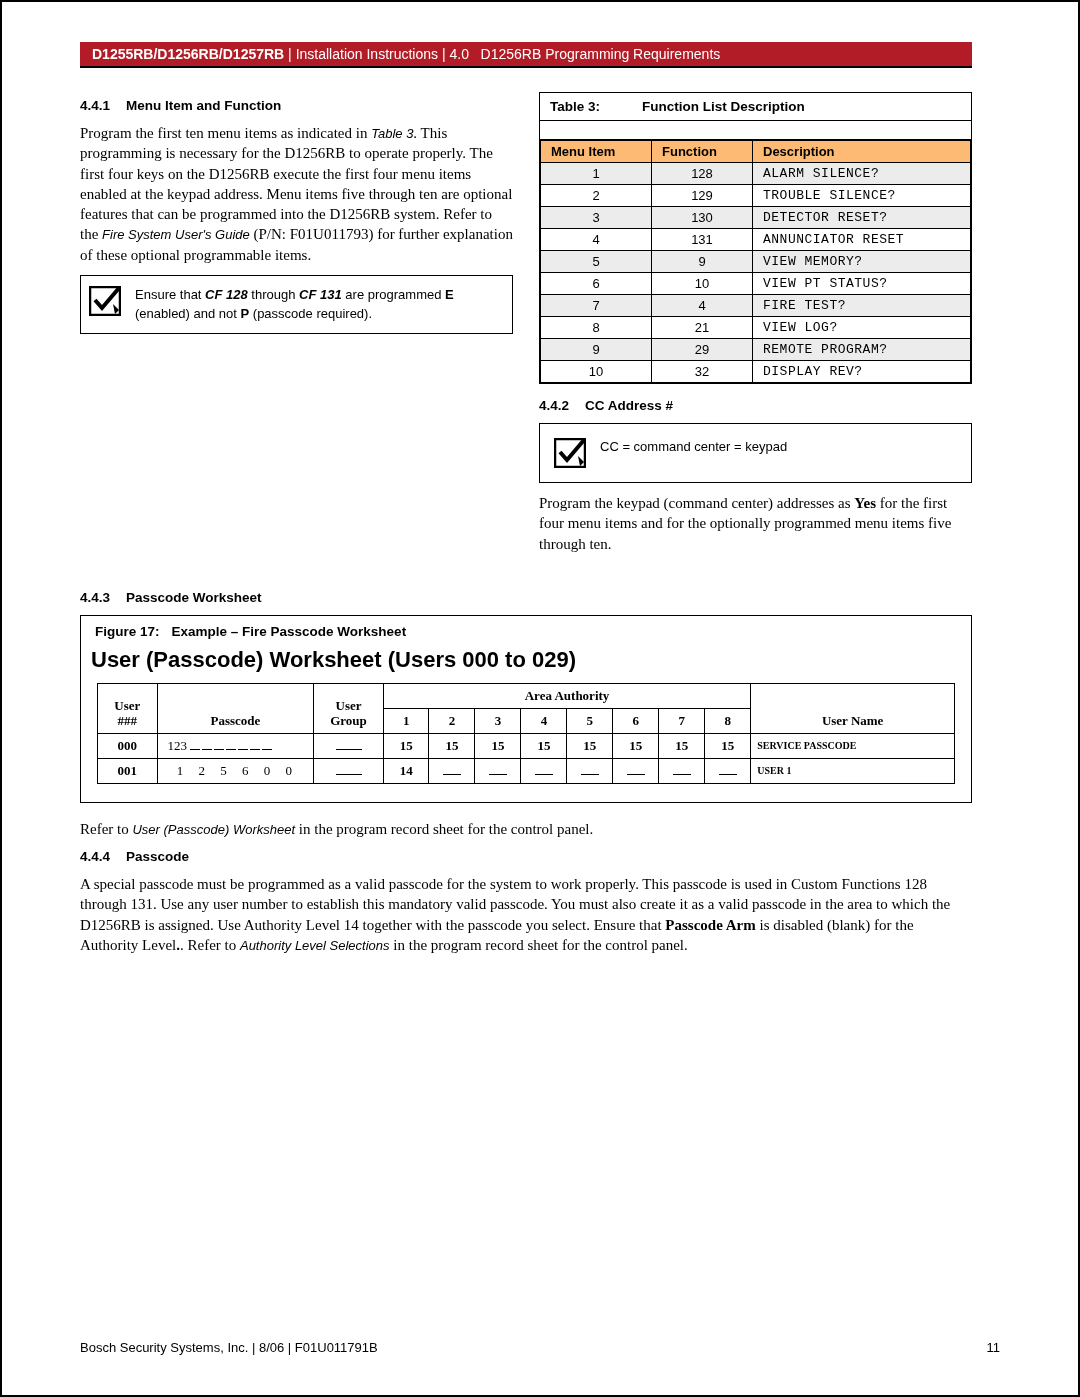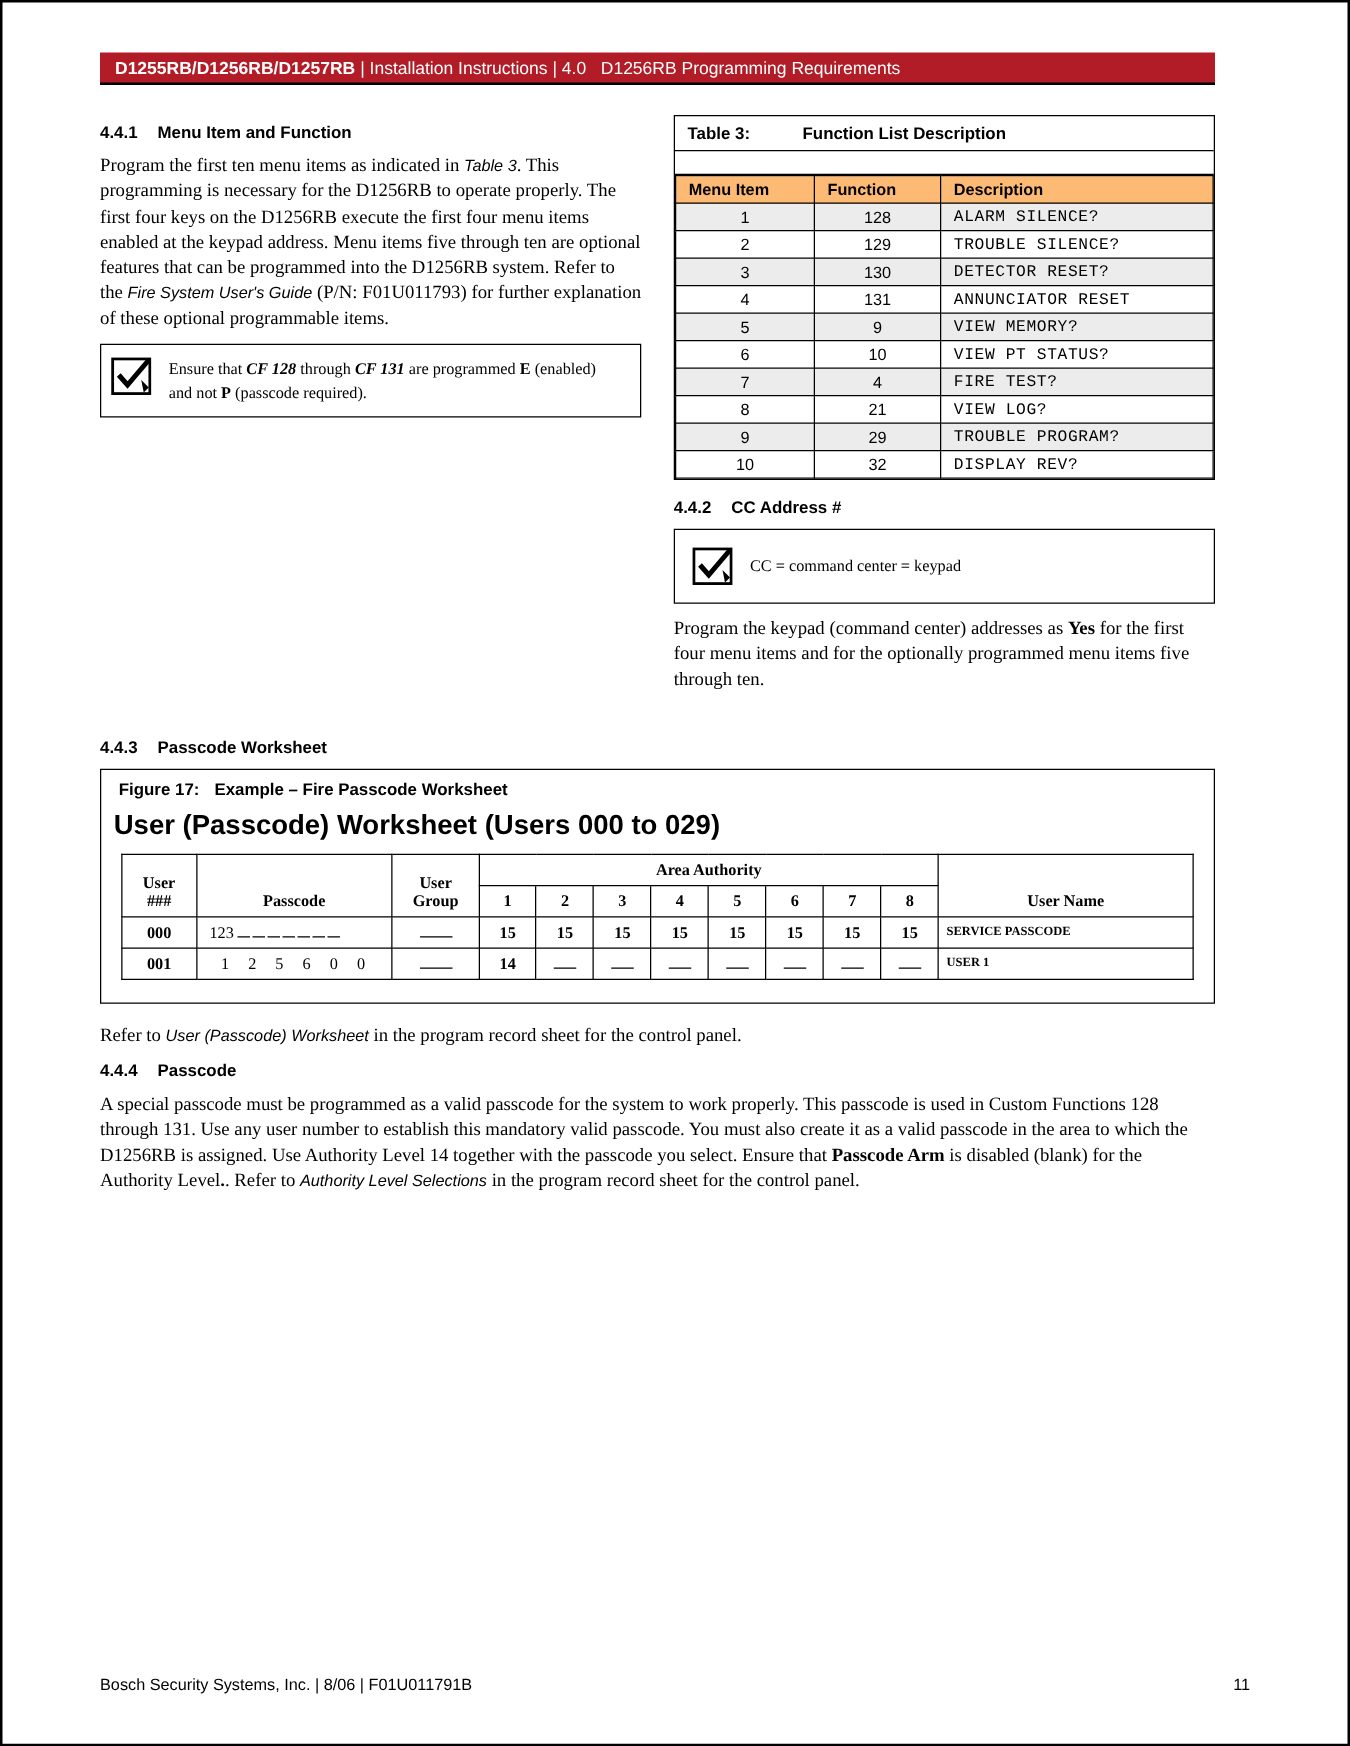--- a/index.html
+++ b/index.html
@@ -54,21 +54,21 @@
     margin-top: 6px;
   }
   .note-icon {
     width: 32px;
     height: 30px;
     flex: 0 0 32px;
     margin-right: 14px;
   }
   .note-icon svg { width: 32px; height: 30px; }
   .note-text {
-    font-family: Liberation Serif, serif;
+    font-family: Liberation Sans, sans-serif;
     font-size: 13px;
     line-height: 1.45;
   }
   .note-text .b { font-weight: bold; }
   .note-text .bi { font-weight: bold; font-style: italic; }
 
   
   .t3-outer {
     border: 1px solid #000;
   }
@@ -103,21 +103,21 @@
   .t3-table td:nth-child(3) {
     font-family: "Courier New", Courier, monospace;
     letter-spacing: 0.5px;
   }
   .t3-table tbody tr:nth-child(odd) td { background: #ececec; }
   .t3-table tbody tr:nth-child(even) td { background: #fff; }
   .t3-table thead th { background: #fdba74; }
   .t3-table th:nth-child(1){ width:90px; }
   .t3-table th:nth-child(2){ width:80px; }
 
-  .note-box.cc { align-items: center; padding: 14px 14px; }
+  .note-box.cc { padding: 14px 14px; }
 
   
   .fig17 {
     border: 1px solid #000;
     margin-top: 8px;
     padding: 6px 10px 18px 10px;
   }
   .fig17-title {
     font-family: Arial, Helvetica, sans-serif;
     font-weight: bold;
@@ -268,21 +268,21 @@
                 <td>FIRE TEST?</td>
               </tr>
               <tr>
                 <td>8</td>
                 <td>21</td>
                 <td>VIEW LOG?</td>
               </tr>
               <tr>
                 <td>9</td>
                 <td>29</td>
-                <td>TROUBLE PROGRAM?</td>
+                <td>REMOTE PROGRAM?</td>
               </tr>
               <tr>
                 <td>10</td>
                 <td>32</td>
                 <td>DISPLAY REV?</td>
               </tr>
             </tbody>
         </table>
       </div>
 

